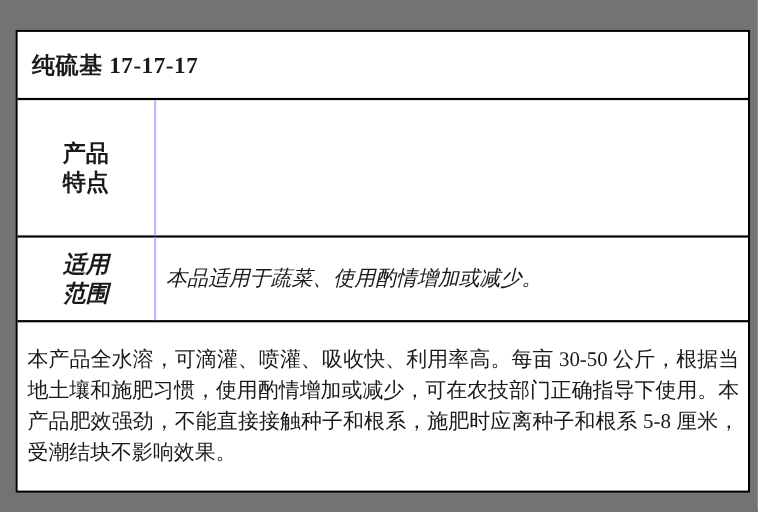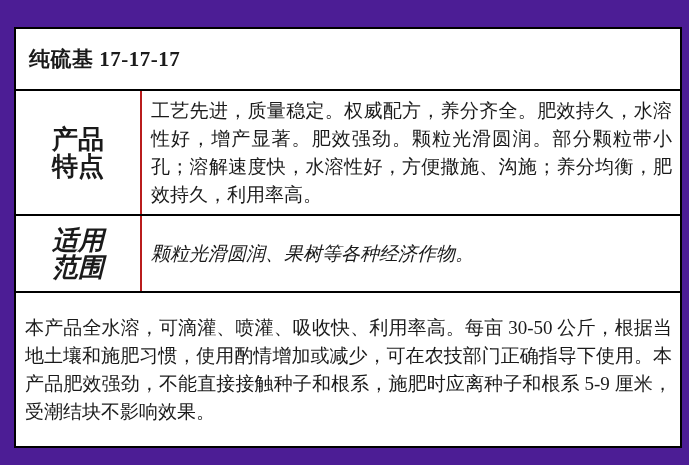--- a/index.html
+++ b/index.html
@@ -5,21 +5,21 @@
   html, body {
     margin: 0;
     padding: 0;
     background: #ffffff;
     font-family: "Liberation Serif", "DejaVu Serif", serif;
   }
   .page {
     position: relative;
     width: 689px;
     height: 465px;
-    background: #4c1d95;
+    background: #737373;
     overflow: hidden;
   }
   .spec-table {
     position: absolute;
     left: 14px;
     top: 27px;
     width: 668px;
     box-sizing: border-box;
     border: 2px solid #000000;
     background: #ffffff;
@@ -43,27 +43,27 @@
     display: flex;
     border-top: 2px solid #000000;
   }
   .row-features { min-height: 125px; }
   .row-scope    { min-height: 77px; font-style: italic;  }
   .row-usage    { min-height: 155px; }
   .label-cell {
     box-sizing: border-box;
     flex: 0 0 126px;
     width: 126px;
-    border-right: 2px solid #b91c1c;
+    border-right: 2px solid #c4b5fd;
     display: flex;
     align-items: center;
     justify-content: center;
     text-align: center;
     font-weight: bold;
-    font-size: 26px;
+    font-size: 21px;
     line-height: 27px;
     white-space: pre-line;
     padding: 4px 16px;
   }
   .content-cell {
     box-sizing: border-box;
     flex: 1 1 auto;
     display: flex;
     align-items: center;
     padding: 5px 8px 5px 9px;
@@ -84,33 +84,30 @@
 <div class="page">
   <div class="spec-table">
 
     <div class="title-row">
       <span class="title-text">纯硫基 17-17-17</span>
     </div>
 
     <div class="spec-row row-features">
       <div class="label-cell">产品
 特点</div>
-      <div class="content-cell">
-        <div class="content-text">工艺先进，质量稳定。权威配方，养分齐全。肥效持久，水溶性好，增产显著。肥效强劲。颗粒光滑圆润。部分颗粒带小孔；溶解速度快，水溶性好，方便撒施、沟施；养分均衡，肥效持久，利用率高。</div>
-      </div>
     </div>
 
     <div class="spec-row row-scope">
       <div class="label-cell">适用
 范围</div>
       <div class="content-cell">
-        <div class="content-text">颗粒光滑圆润、果树等各种经济作物。</div>
+        <div class="content-text">本品适用于蔬菜、使用酌情增加或减少。</div>
       </div>
     </div>
 
     <div class="spec-row row-usage">
       <div class="content-cell">
-        <div class="content-text">本产品全水溶，可滴灌、喷灌、吸收快、利用率高。每亩 30-50 公斤，根据当地土壤和施肥习惯，使用酌情增加或减少，可在农技部门正确指导下使用。本产品肥效强劲，不能直接接触种子和根系，施肥时应离种子和根系 5-9 厘米，受潮结块不影响效果。</div>
+        <div class="content-text">本产品全水溶，可滴灌、喷灌、吸收快、利用率高。每亩 30-50 公斤，根据当地土壤和施肥习惯，使用酌情增加或减少，可在农技部门正确指导下使用。本产品肥效强劲，不能直接接触种子和根系，施肥时应离种子和根系 5-8 厘米，受潮结块不影响效果。</div>
       </div>
     </div>
 
   </div>
 </div>
 
 </body></html>

